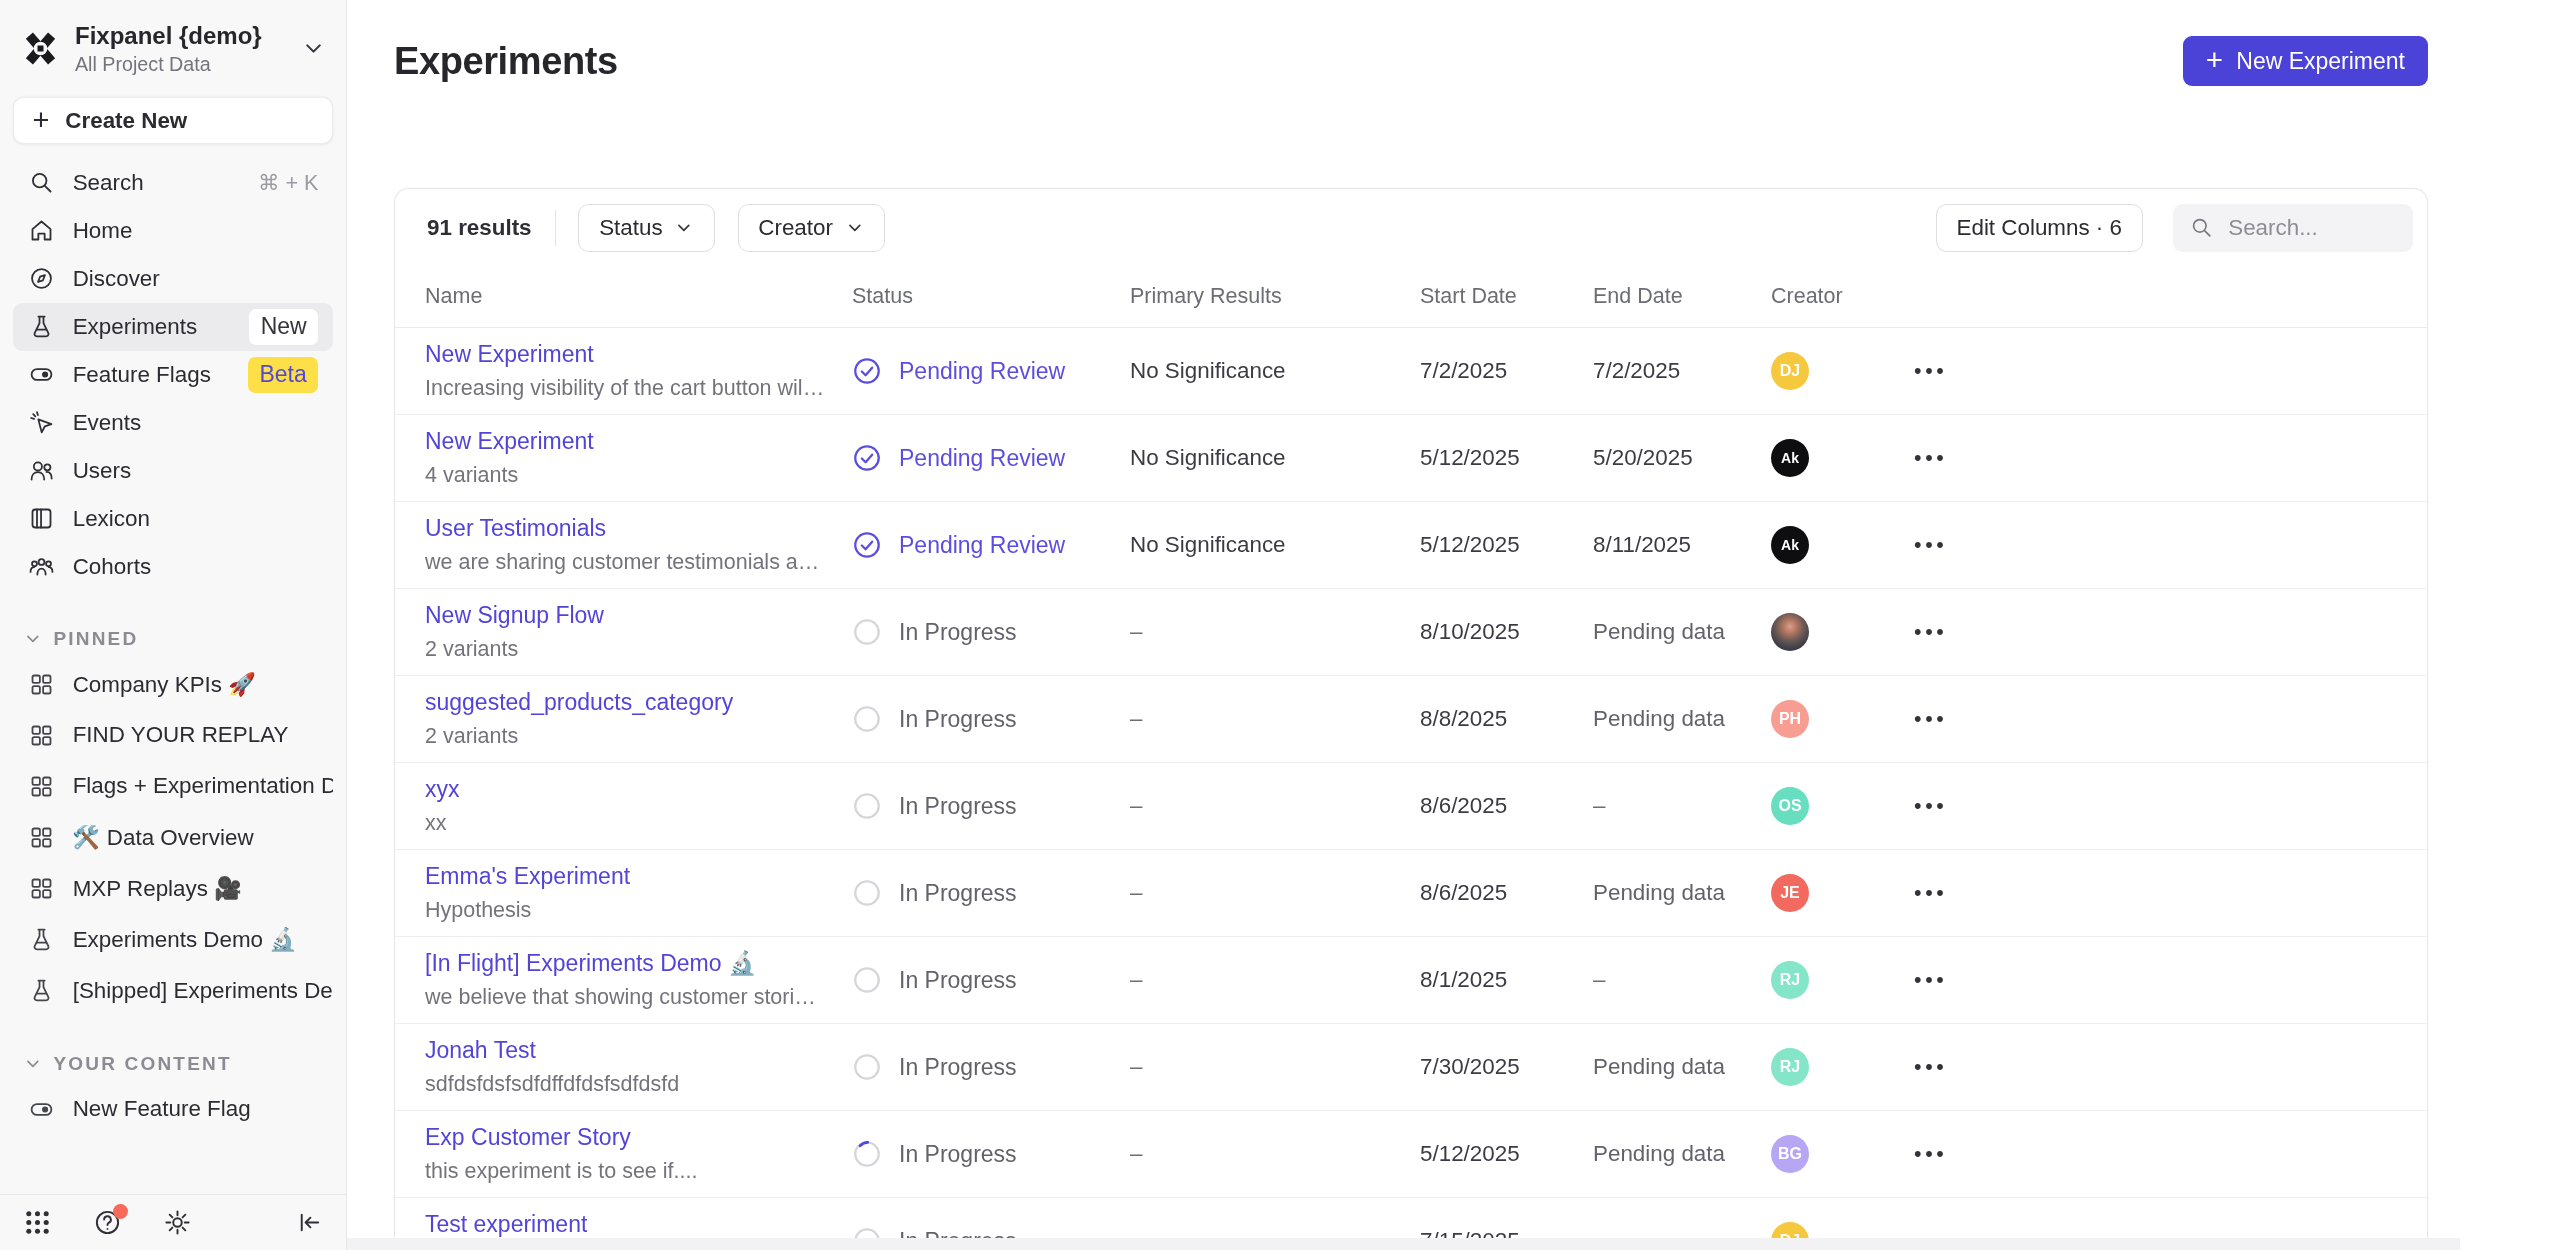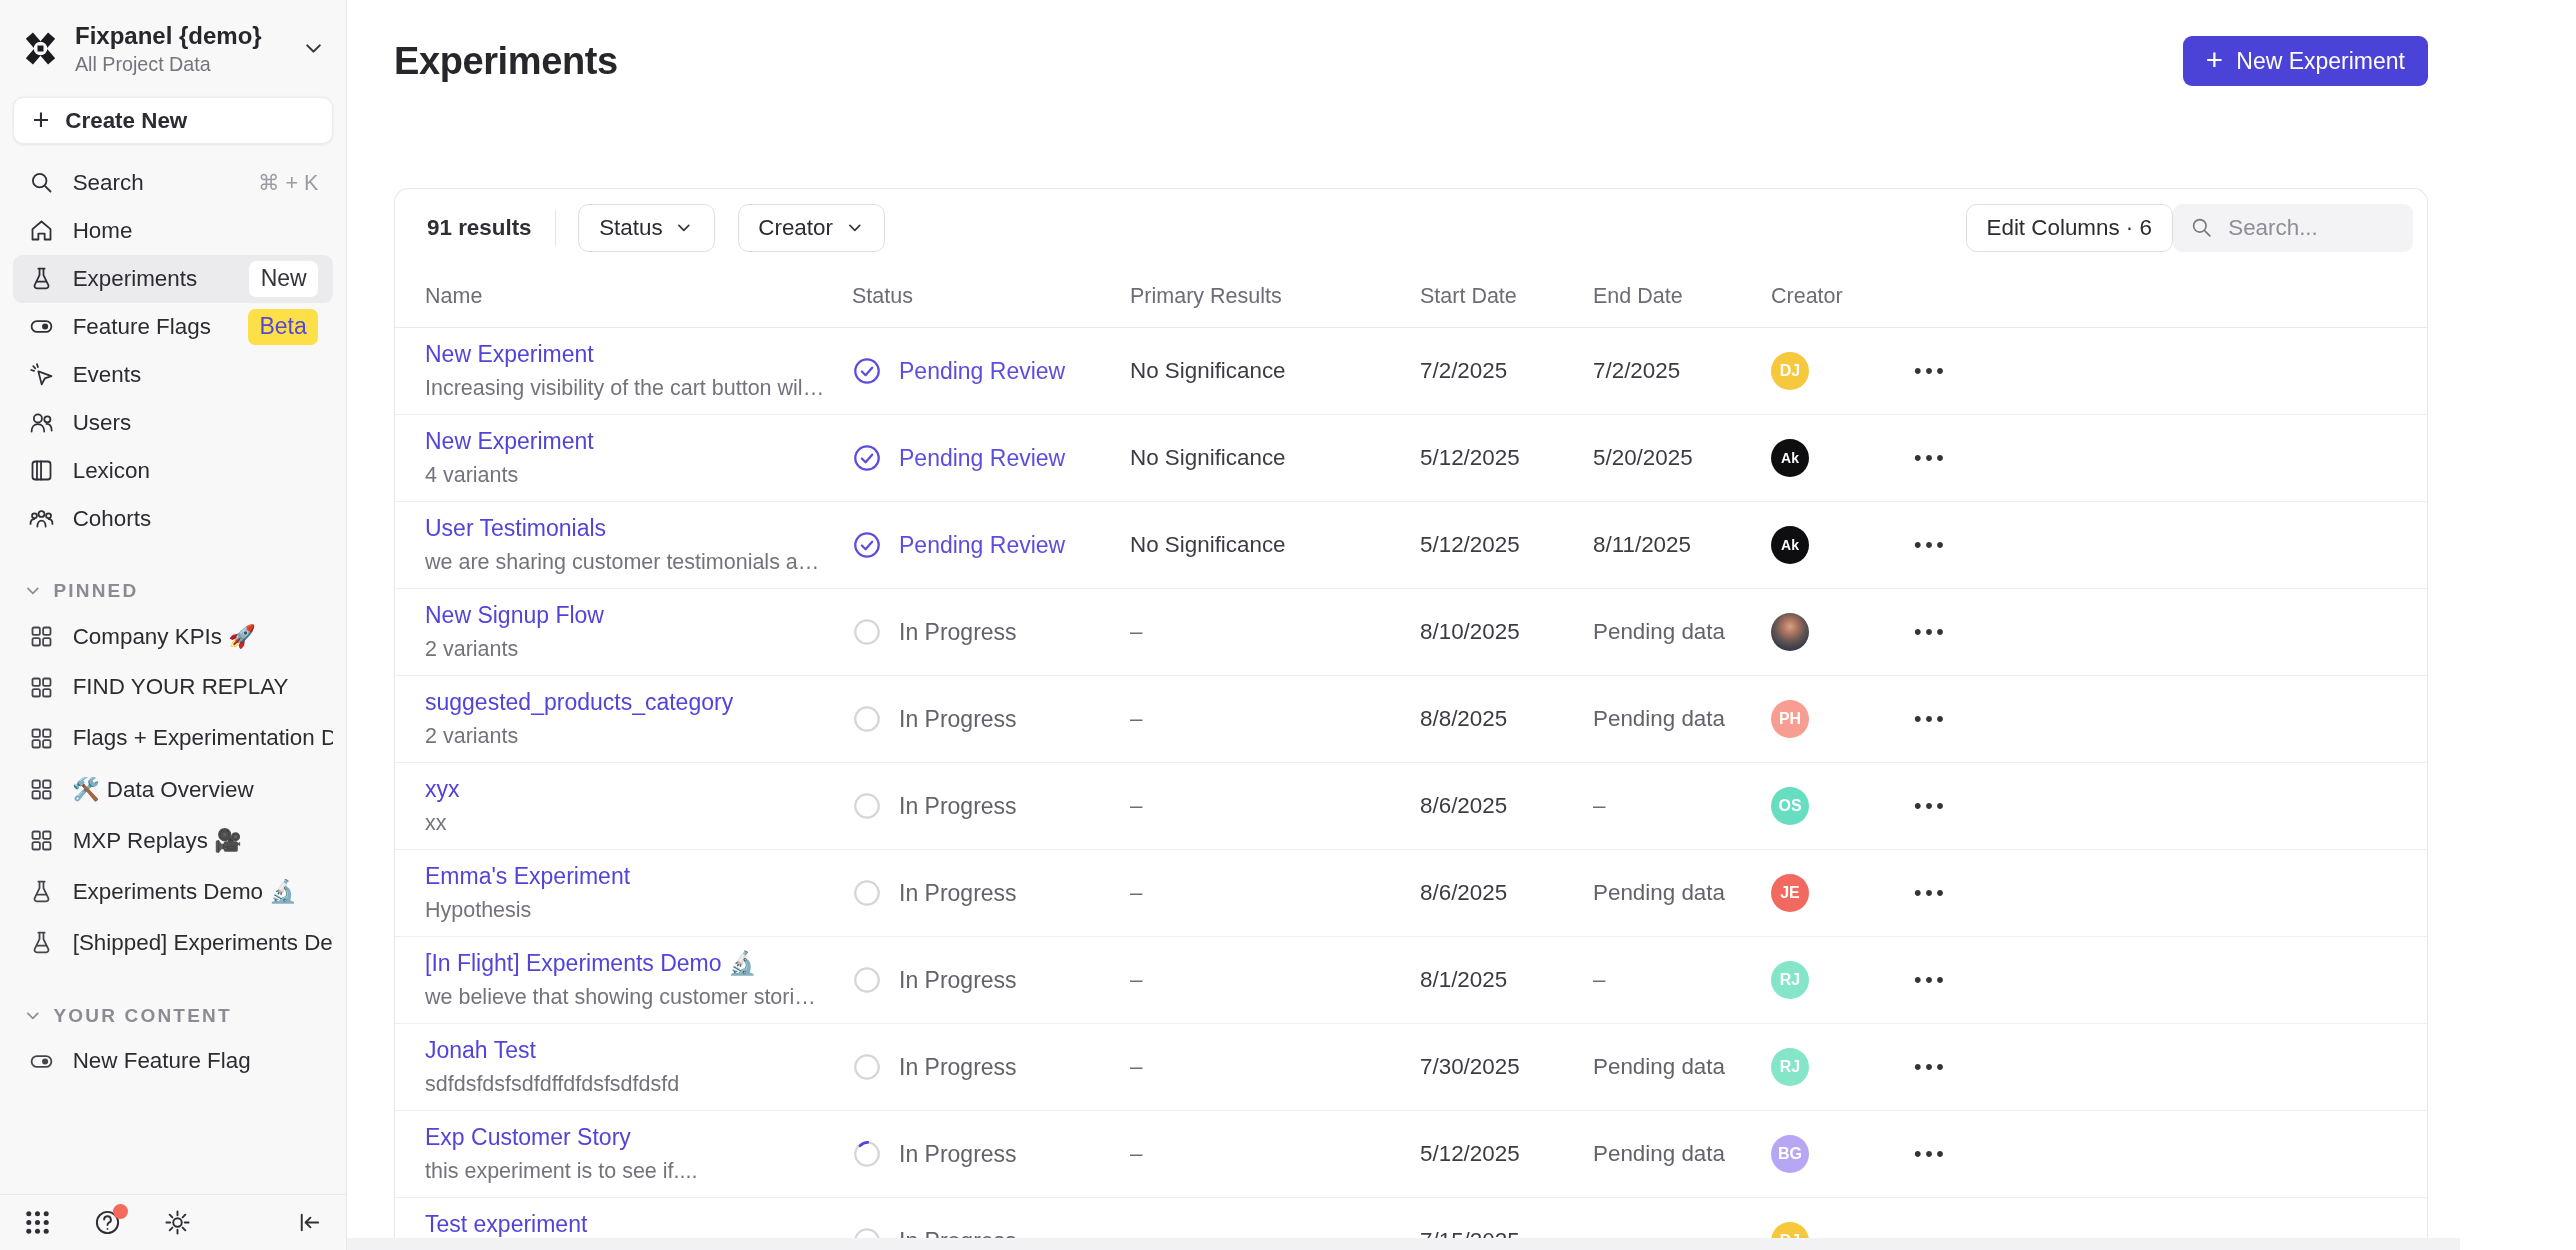--- a/index.html
+++ b/index.html
@@ -51,21 +51,21 @@
   .new-exp .plus{font-size:29.5px;font-weight:300;line-height:1;margin-top:-2.7px;}
 
   .card{flex:1;border:0.9px solid #e7e7ea;border-bottom:none;border-radius:14.3px 14.3px 0 0;overflow:hidden;
            display:flex;flex-direction:column;min-height:0;margin-top:43px;}
   .toolbar{height:77px;flex:none;display:flex;align-items:center;padding:0 14.3px 0 32px;gap:23px;}
   .results{font-size:22.4px;font-weight:700;color:#2e2e34;white-space:nowrap;}
   .vdiv{width:0.9px;height:36px;background:#e5e5e8;flex:none;}
   .pill{height:48px;padding:0 19.7px;border:0.9px solid #dedee2;border-radius:10.7px;background:#fff;display:flex;
            align-items:center;gap:11.6px;font-size:22.4px;font-weight:500;color:#2b2b31;cursor:pointer;font-family:inherit;white-space:nowrap;}
   .pill .chev{width:19.7px;height:19.7px;color:#35353b;display:flex;}
-  .toolbar-right{margin-left:auto;display:flex;align-items:flex-start;}
+  .toolbar-right{margin-left:auto;display:flex;align-items:flex-start;gap:30px;}
   .searchbox{width:240px;height:48px;background:#f3f3f5;border-radius:9px;display:flex;align-items:center;
            gap:12.5px;padding:0 16px;box-sizing:border-box;}
   .search-ic{width:25px;height:25px;color:#77777f;flex:none;display:flex;}
   .searchbox input{border:none;background:transparent;outline:none;font-size:22.4px;color:#55555e;width:100%;font-family:inherit;}
   .searchbox input::placeholder{color:#8d8d95;}
 
   .grid{display:grid;grid-template-columns:427px 278px 290px 173px 178px 143px 81px 1fr;align-items:center;padding-left:30px;}
   .thead{height:61px;flex:none;border-bottom:0.9px solid #eaeaed;color:#6c6c75;font-size:21.5px;}
   .tbody{flex:1;overflow:hidden;display:flex;flex-direction:column;}
   .trow{height:87px;flex:none;border-bottom:0.9px solid #efeff1;box-sizing:border-box;}
@@ -133,20 +133,29 @@
           <span>Search</span>
           <span class="shortcut">⌘ + K</span>
         </div>
         <div class="nav-item">
           <span class="nav-icon">
             <svg class="ic" viewBox="0 0 30 30">
               <path d="M5 13.5 L15 5 L25 13.5 V25 H18.5 V18.5 H11.5 V25 H5 Z"></path>
             </svg>
           </span>
           <span>Home</span>
+        </div>
+        <div class="nav-item">
+          <span class="nav-icon">
+            <svg class="ic" viewBox="0 0 30 30">
+              <circle cx="15" cy="15" r="10.5"></circle>
+              <path d="M18.8 11.2 L16.6 17 L11.2 18.8 L13.4 13 Z"></path>
+            </svg>
+          </span>
+          <span>Discover</span>
         </div>
         <div class="nav-item active">
           <span class="nav-icon">
             <svg class="ic" viewBox="0 0 30 30">
               <path d="M11.5 4 h7 M12.8 4 v7.2 L7.4 22.4 a2.6 2.6 0 0 0 2.4 3.6 h10.4 a2.6 2.6 0 0 0 2.4 -3.6 L17.2 11.2 V4"></path>
               <path d="M10 18.5 h10"></path>
             </svg>
           </span>
           <span>Experiments</span>
           <span class="badge white">New</span>

